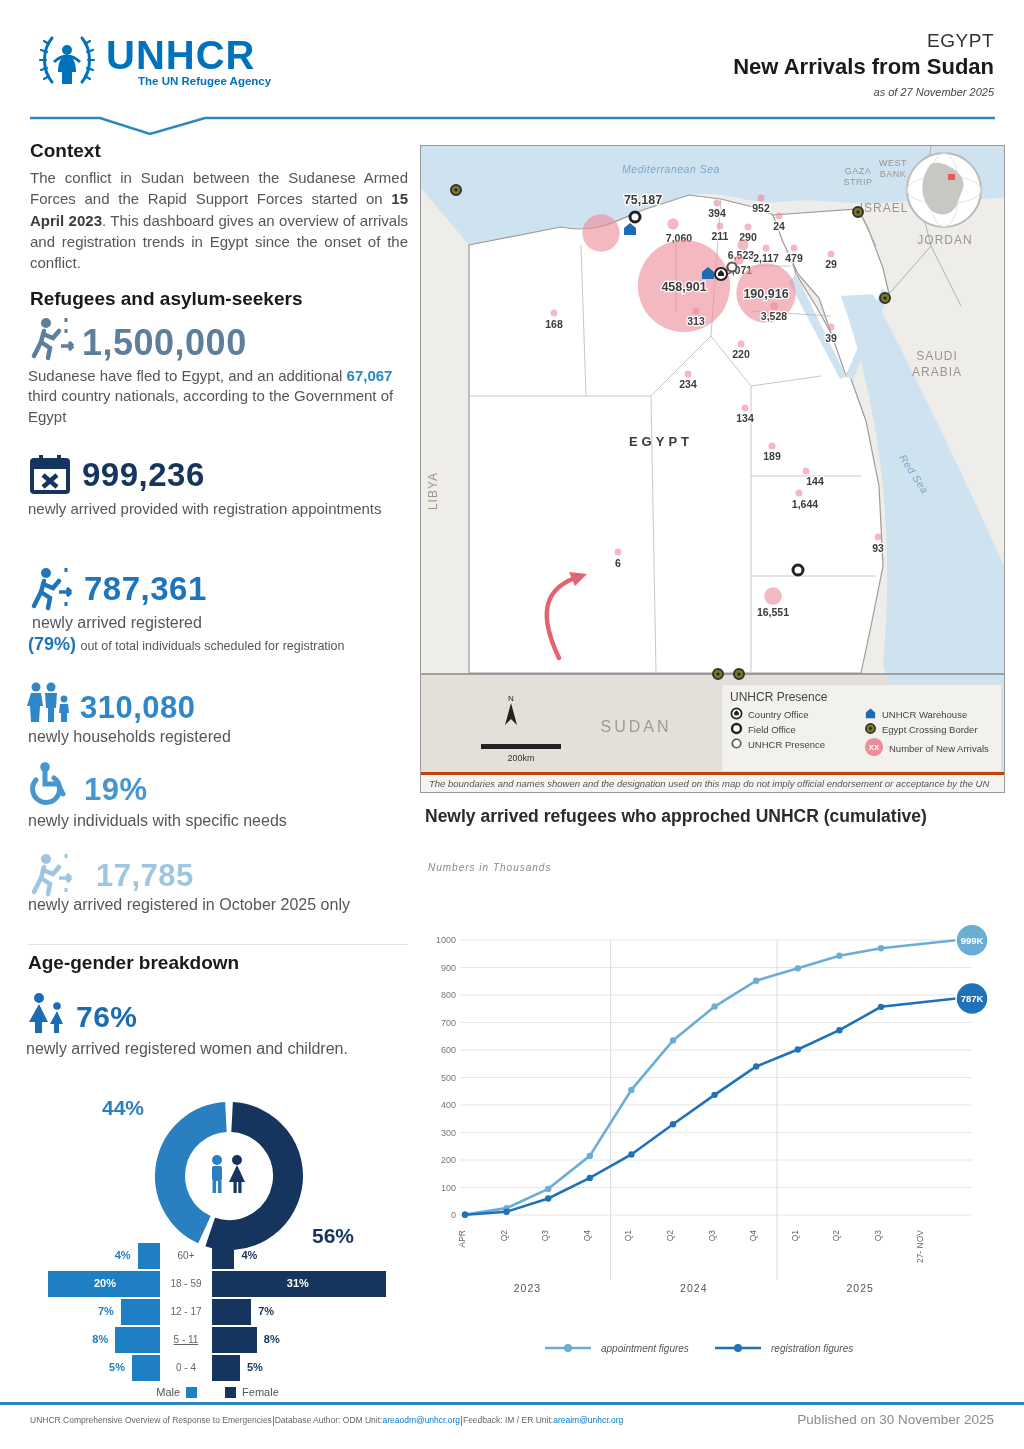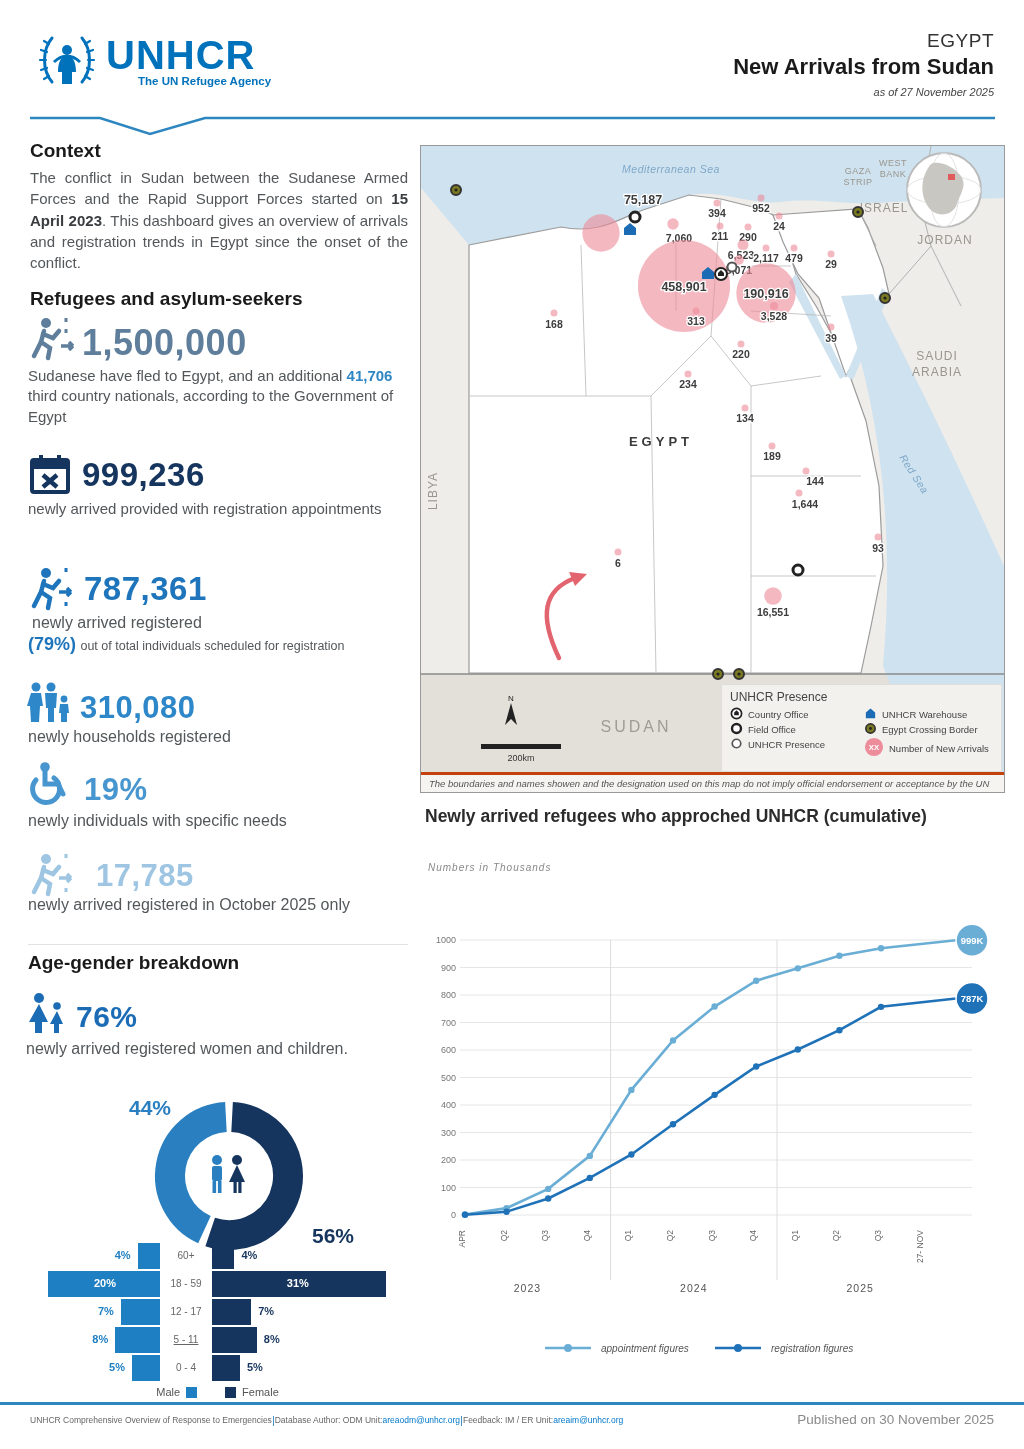--- a/index.html
+++ b/index.html
@@ -102,21 +102,21 @@
       <path d="M16 15 L13 26 L6 40"></path>
         <path d="M13 26 L22 32 L20 42"></path>
         <path d="M15 18 L25 22 L31 15"></path>
     </g>
     <circle cx="18" cy="7" r="5" fill="#5e7e9b"></circle>
     <path d="M38 2 v7 M38 13 v7" stroke="#5e7e9b" stroke-width="3" stroke-dasharray="4 3"></path>
     <path d="M33 30 h12 m0 0 l-4 -4 m4 4 l-4 4" stroke="#5e7e9b" stroke-width="3.5" fill="none"></path>
   </svg>
 </div>
 <div class="abs stat-num" style="left:82px;top:322px;font-size:36px;color:#5e7e9b;">1,500,000</div>
-<div class="abs stat-desc" style="left:28px;top:366px;width:376px;"><span>Sudanese have fled to Egypt, and an additional </span><span class="hl-blue">41,706</span><span> third country nationals, according to the Government of Egypt</span></div>
+<div class="abs stat-desc" style="left:28px;top:366px;width:376px;"><span>Sudanese have fled to Egypt, and an additional </span><span class="hl-blue">67,067</span><span> third country nationals, according to the Government of Egypt</span></div>
 
 <div class="abs" style="left:28px;top:452px;">
   <svg width="44" height="44" viewBox="0 0 44 44">
     <rect x="4" y="8" width="36" height="32" rx="2" fill="#fff" stroke="#16355e" stroke-width="4"></rect>
     <rect x="4" y="8" width="36" height="9" fill="#16355e"></rect>
     <line x1="13" y1="3" x2="13" y2="11" stroke="#16355e" stroke-width="4"></line>
     <line x1="31" y1="3" x2="31" y2="11" stroke="#16355e" stroke-width="4"></line>
     <path d="M15 23 L29 35 M29 23 L15 35" stroke="#16355e" stroke-width="4.5"></path>
   </svg>
 </div>
@@ -194,21 +194,21 @@
       <path d="M13 12 l9 18 h-6 v11 h-7 v-11 h-6 z"></path>
       <circle cx="31" cy="14" r="3.8"></circle>
       <path d="M31 19 l6 13 h-4 v9 h-5 v-9 h-4 z"></path>
     </g>
   </svg>
 </div>
 <div class="abs stat-num" style="left:76px;top:1000px;font-size:30px;color:#1b6cb5;">76%</div>
 <div class="abs stat-desc" style="left:26px;top:1038px;width:340px;font-size:16px;">newly arrived registered women and children.</div>
 
 <div class="abs" style="left:105px;top:1088px;width:300px;height:180px;">
-  <div class="abs" style="left:-3px;top:8px;font-size:21px;font-weight:bold;color:#2a7fc0;margin-left:27px;">44%</div>
+  <div class="abs" style="left:-3px;top:8px;font-size:21px;font-weight:bold;color:#2a7fc0;">44%</div>
   <svg id="donut-svg" width="176" height="176" viewBox="0 0 176 176" style="position:absolute;left:36px;top:0;">
       <path d="M 91.08782141833369 29.080857449480142 A 59 59 0 1 1 69.18140075141385 143.91833619056555" fill="none" stroke="#16355e" stroke-width="30"></path>
       <path d="M 63.43943325663632 141.64493043377703 A 59 59 0 0 1 84.91217858166628 29.080857449480142" fill="none" stroke="#2a7fc0" stroke-width="30"></path>
     </svg>
   <div class="abs" style="left:112px;top:28px;width:24px;height:40px;"></div>
   <svg width="46" height="44" viewBox="0 0 46 44" style="position:absolute;left:101px;top:66px;">
     <g fill="#2a7fc0">
         <circle cx="11" cy="6" r="5"></circle>
         <rect x="6" y="12" width="10" height="15" rx="2"></rect>
         <rect x="6.5" y="27" width="3.6" height="12"></rect>

